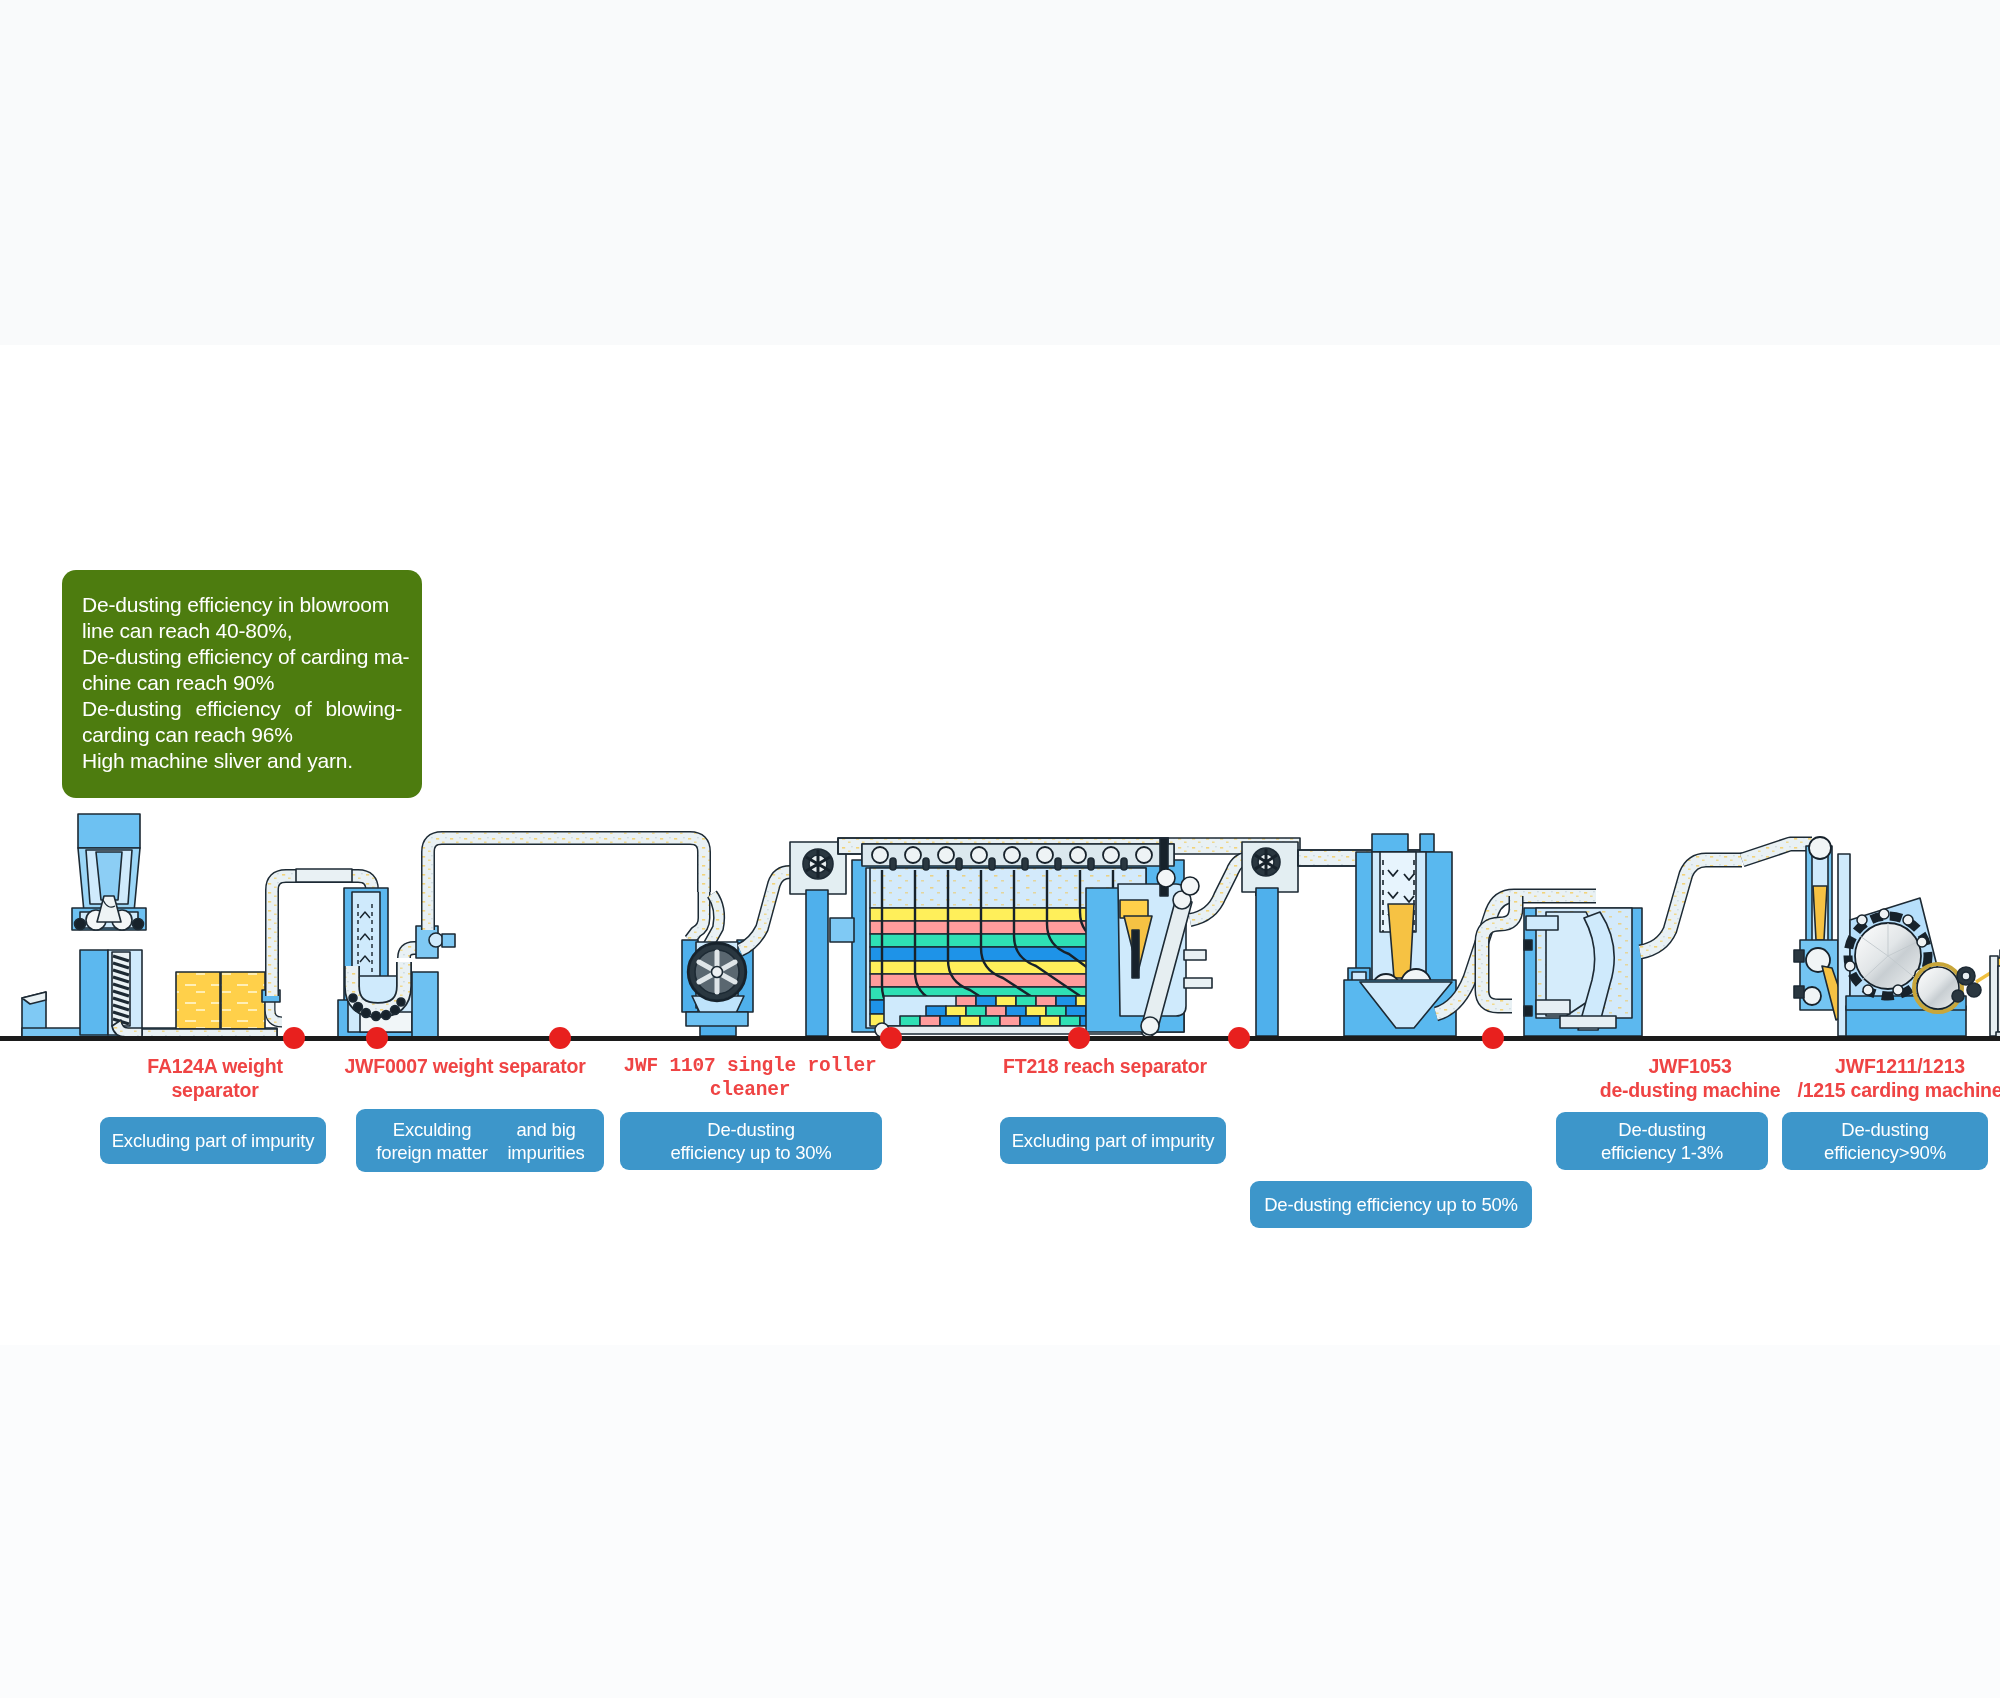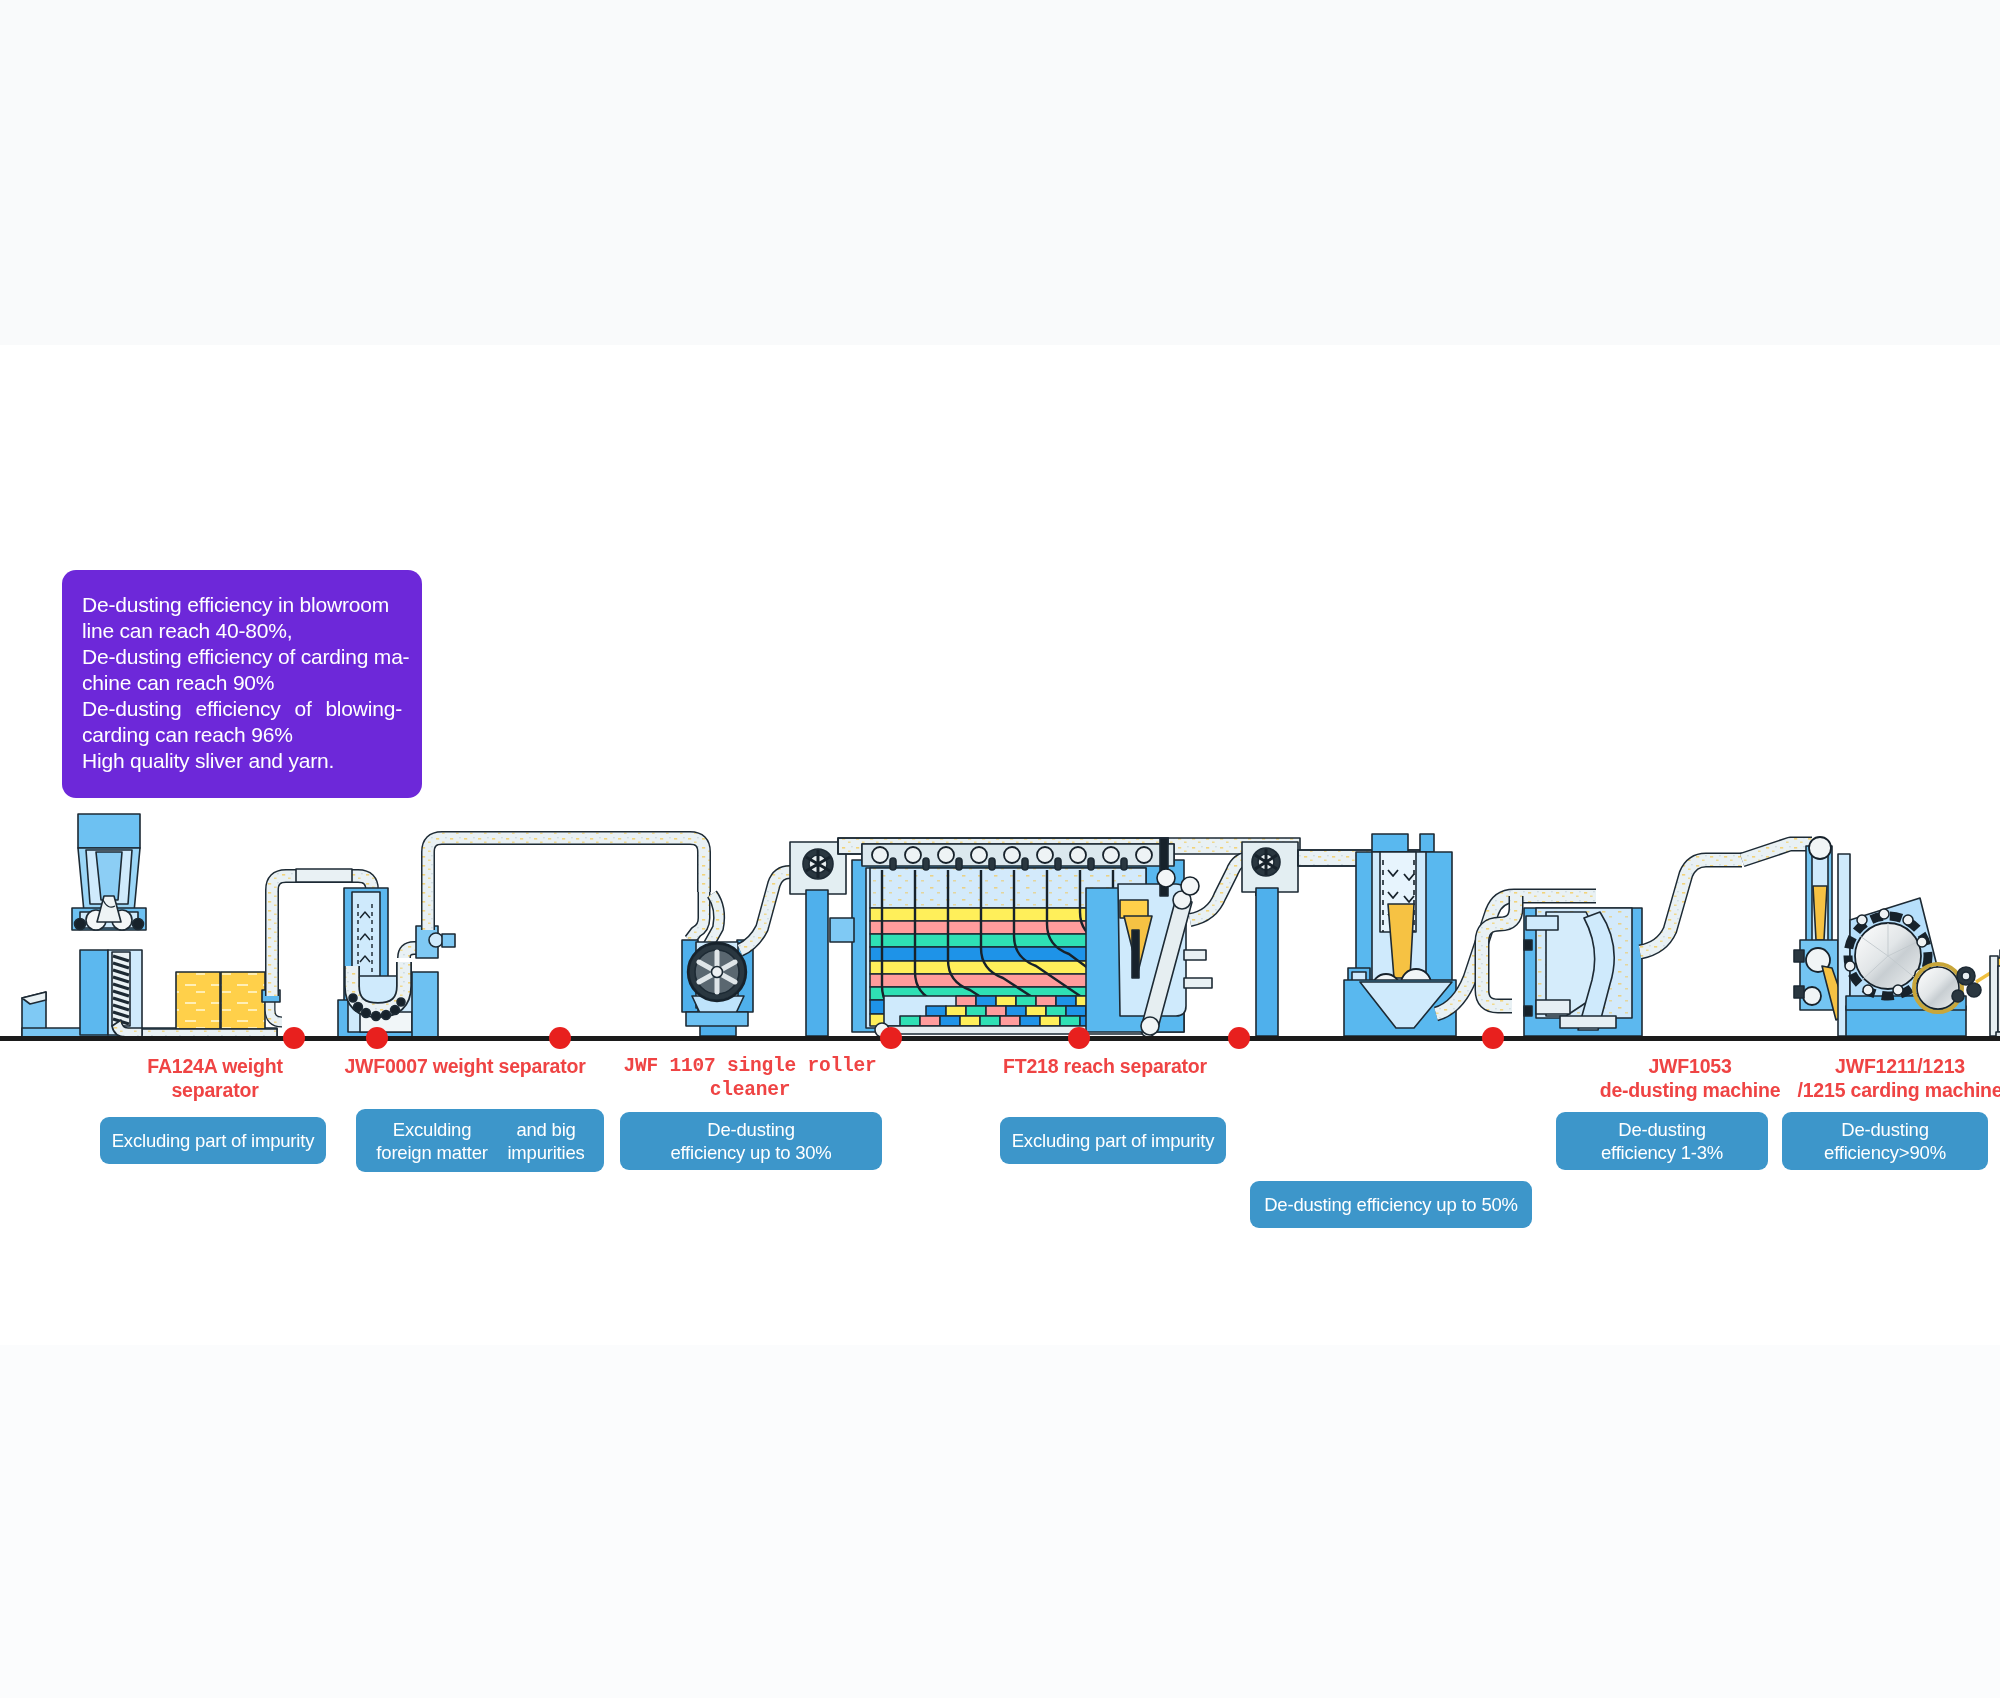--- a/index.html
+++ b/index.html
@@ -9,21 +9,21 @@
     font-family:"Liberation Sans","DejaVu Sans",sans-serif;
   }
   #topband{position:absolute;left:0;top:0;width:2000px;height:345px;background:#f9fafb;}
   #botband{position:absolute;left:0;top:1345px;width:2000px;height:353px;background:#fbfcfd;}
 
   #stage{position:absolute;left:0;top:0;width:2000px;height:1698px;}
 
   
   #callout{
     position:absolute;left:62px;top:570px;width:360px;
-    background:#6d28d9;border-radius:14px;
+    background:#4d7c0f;border-radius:14px;
     padding:22px 20px 24px 20px;box-sizing:border-box;
     color:#ffffff;
   }
   #callout .ln{
     font-size:21px;line-height:26px;white-space:pre;font-weight:400;
     letter-spacing:-0.2px;
   }
   #callout .ln.just{text-align:justify;text-align-last:justify;white-space:normal;}
 
   
@@ -55,21 +55,21 @@
 
 <div id="stage">
 
   <div id="callout">
     <div class="ln">De-dusting efficiency in blowroom</div>
     <div class="ln">line can reach 40-80%,</div>
     <div class="ln">De-dusting efficiency of carding ma-</div>
     <div class="ln">chine can reach 90%</div>
     <div class="ln just">De-dusting  efficiency  of  blowing-</div>
     <div class="ln">carding can reach 96%</div>
-    <div class="ln">High quality sliver and yarn.</div>
+    <div class="ln">High machine sliver and yarn.</div>
   </div>
 
   <svg class="mach" style="left:0;top:800px;" width="2000" height="245" viewBox="0 0 2000 245">
     <defs>
       <pattern id="fiberDuct" width="14" height="9" patternUnits="userSpaceOnUse">
         <rect width="14" height="9" fill="#e9f1f4"></rect>
         <rect x="2" y="2" width="3.2" height="1.6" fill="#f3cf66" opacity=".85"></rect>
         <rect x="8" y="5.5" width="2.6" height="1.5" fill="#f3cf66" opacity=".7"></rect>
         <rect x="11" y="1" width="1.8" height="1.4" fill="#c9d7dc" opacity=".8"></rect>
       </pattern>

